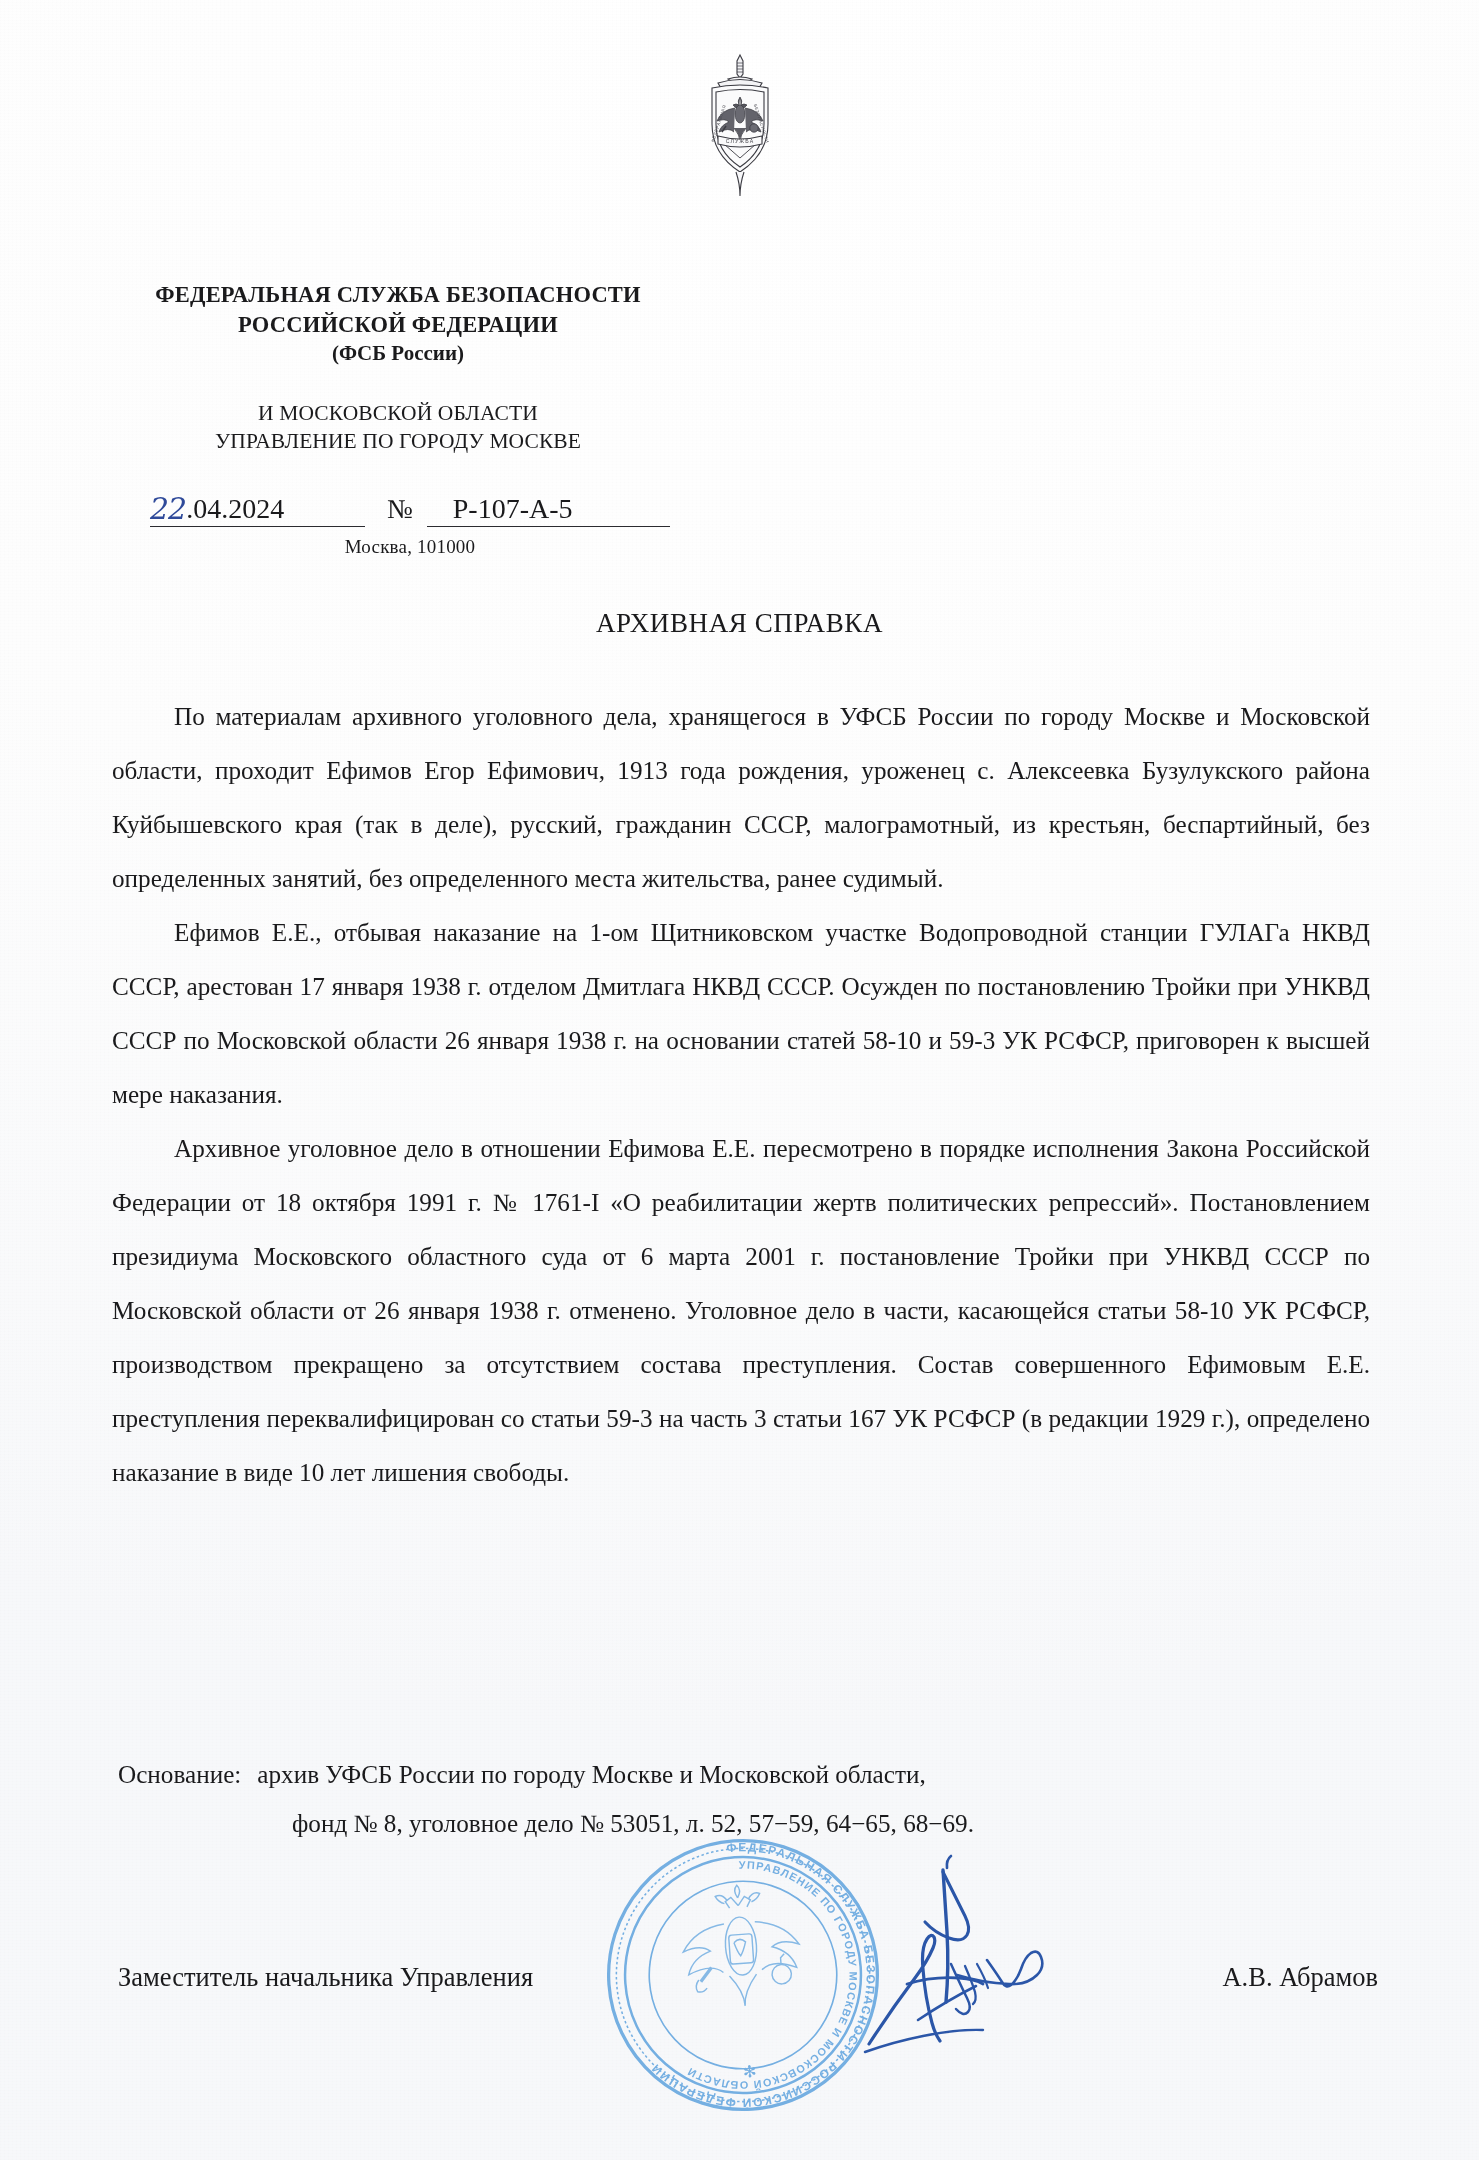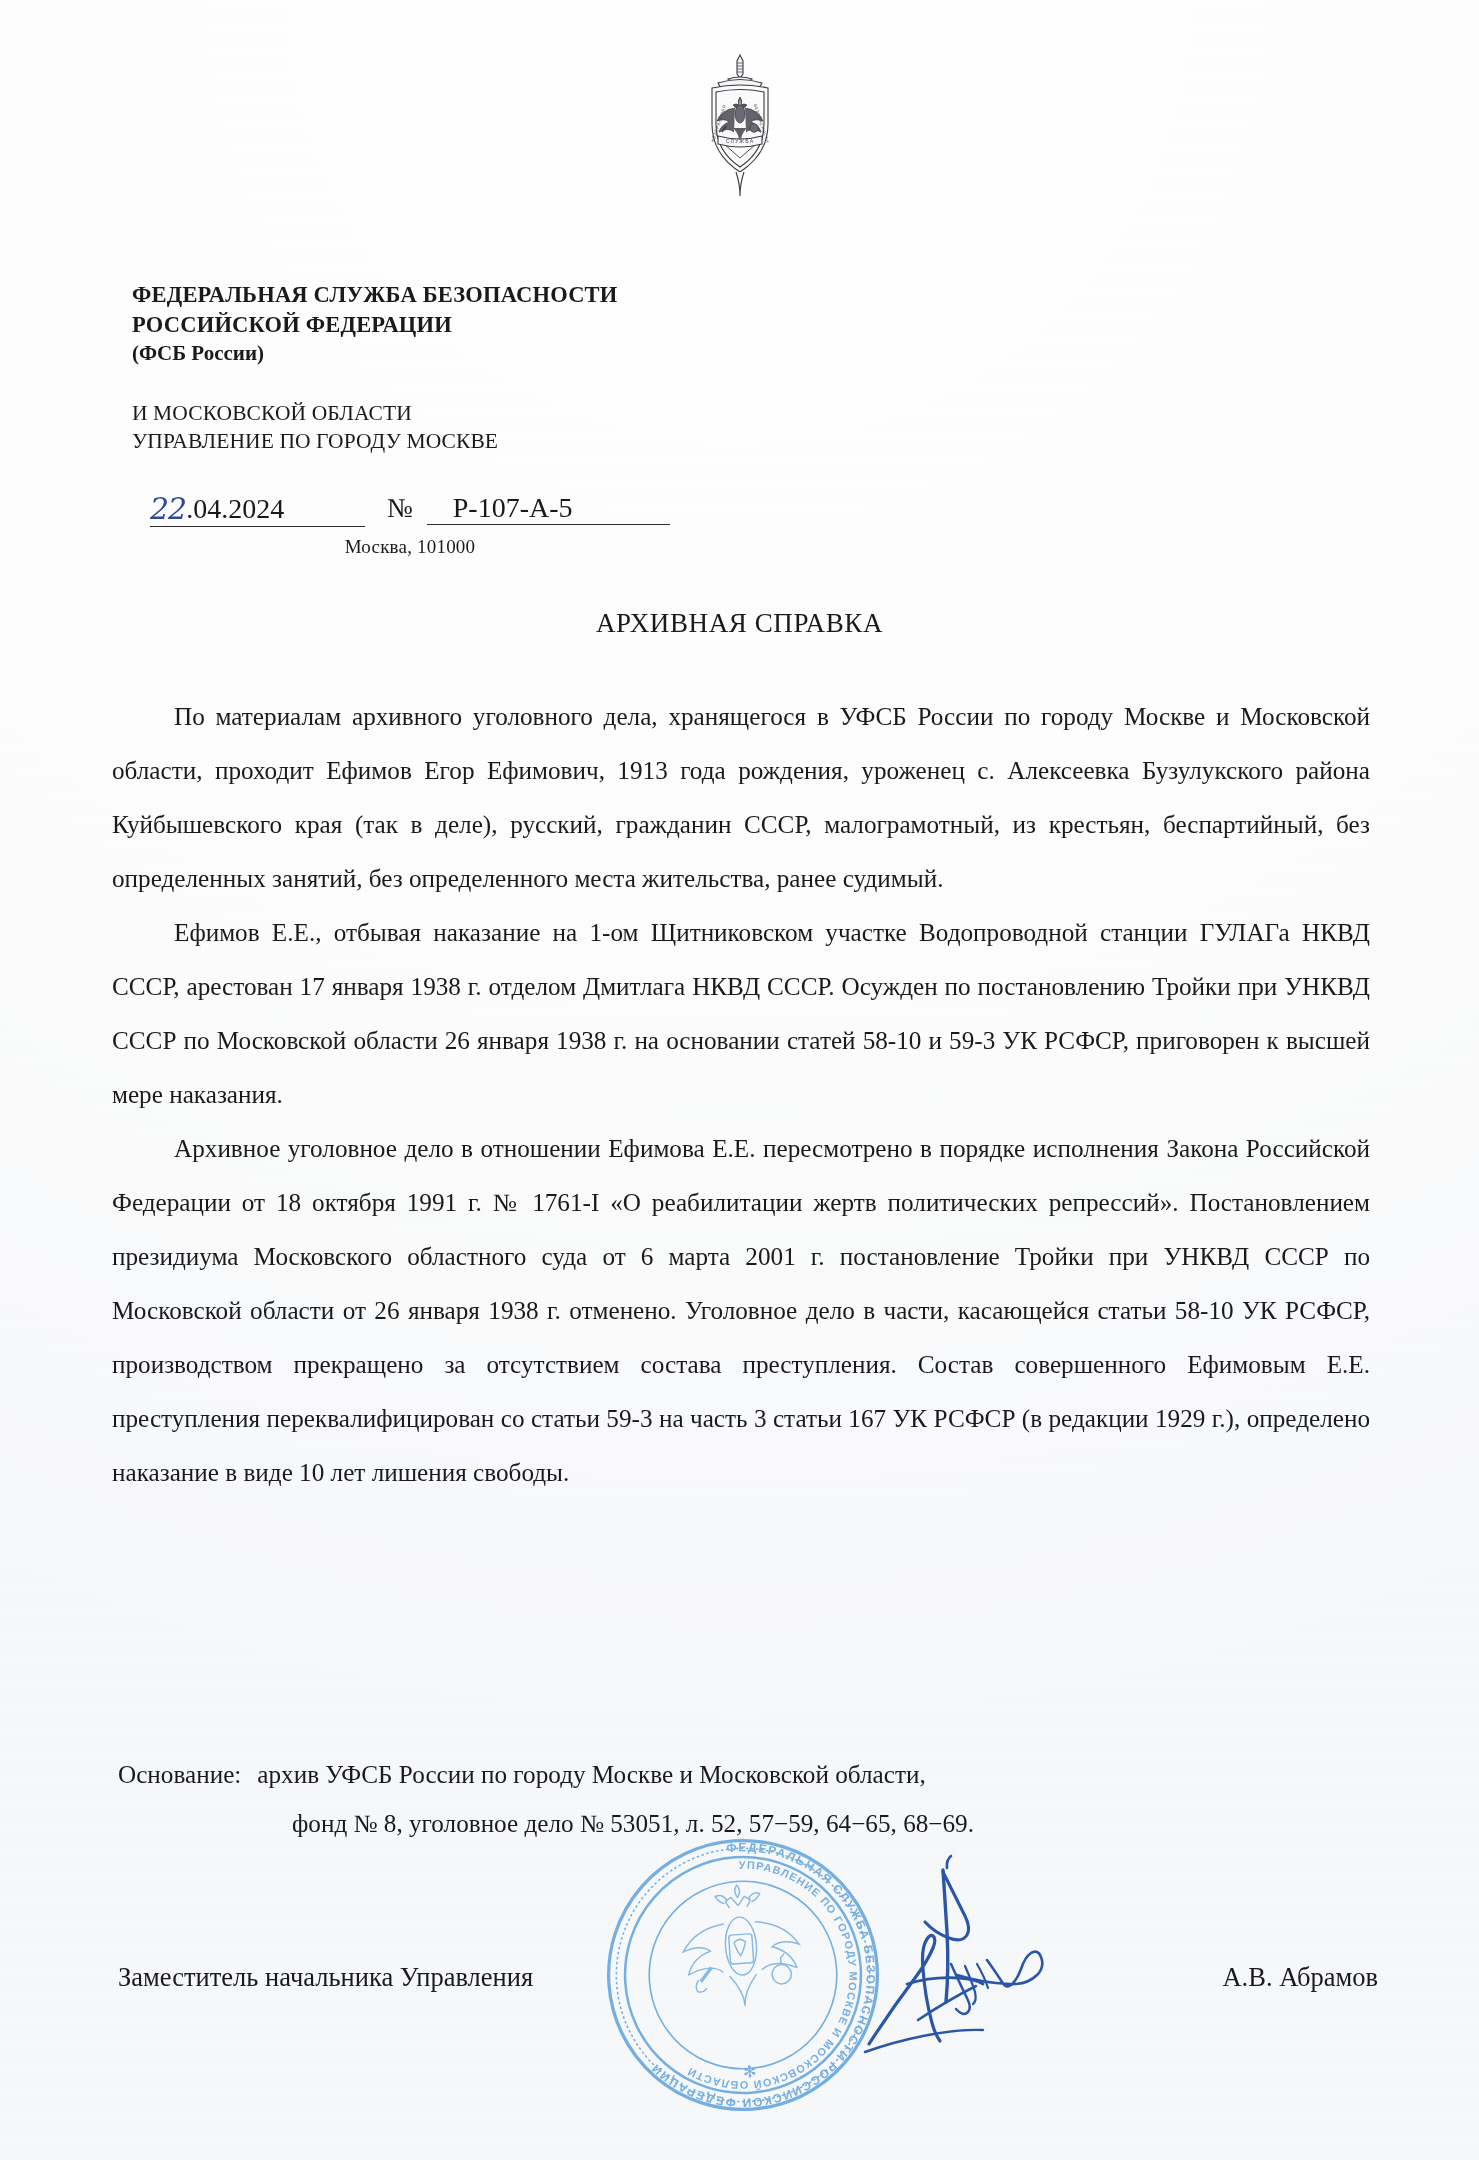--- a/index.html
+++ b/index.html
@@ -44,23 +44,24 @@
     justify-content: center;
   }
   .emblem {
     width: 104px;
     height: 152px;
   }
 
   
   .letterhead {
     position: absolute;
-    left: 132px;
+    left: 118px;
     top: 280px;
     width: 560px;
+    text-align: center;
   }
   .agency {
     font-weight: 700;
     font-size: 22.5px;
     letter-spacing: .2px;
     line-height: 1.32;
   }
   .agency .ln {
     display: block;
   }
@@ -78,21 +79,21 @@
   }
   .dept .ln { display: block; }
 
   
   .refline {
     position: absolute;
     left: 150px;
     top: 492px;
     width: 520px;
     display: flex;
-    align-items: center;
+    align-items: flex-end;
   }
   .date-field {
     position: relative;
     min-width: 215px;
     border-bottom: 1.6px solid #2b2b30;
     padding-bottom: 2px;
     font-size: 28px;
     line-height: 1.05;
     white-space: nowrap;
   }

